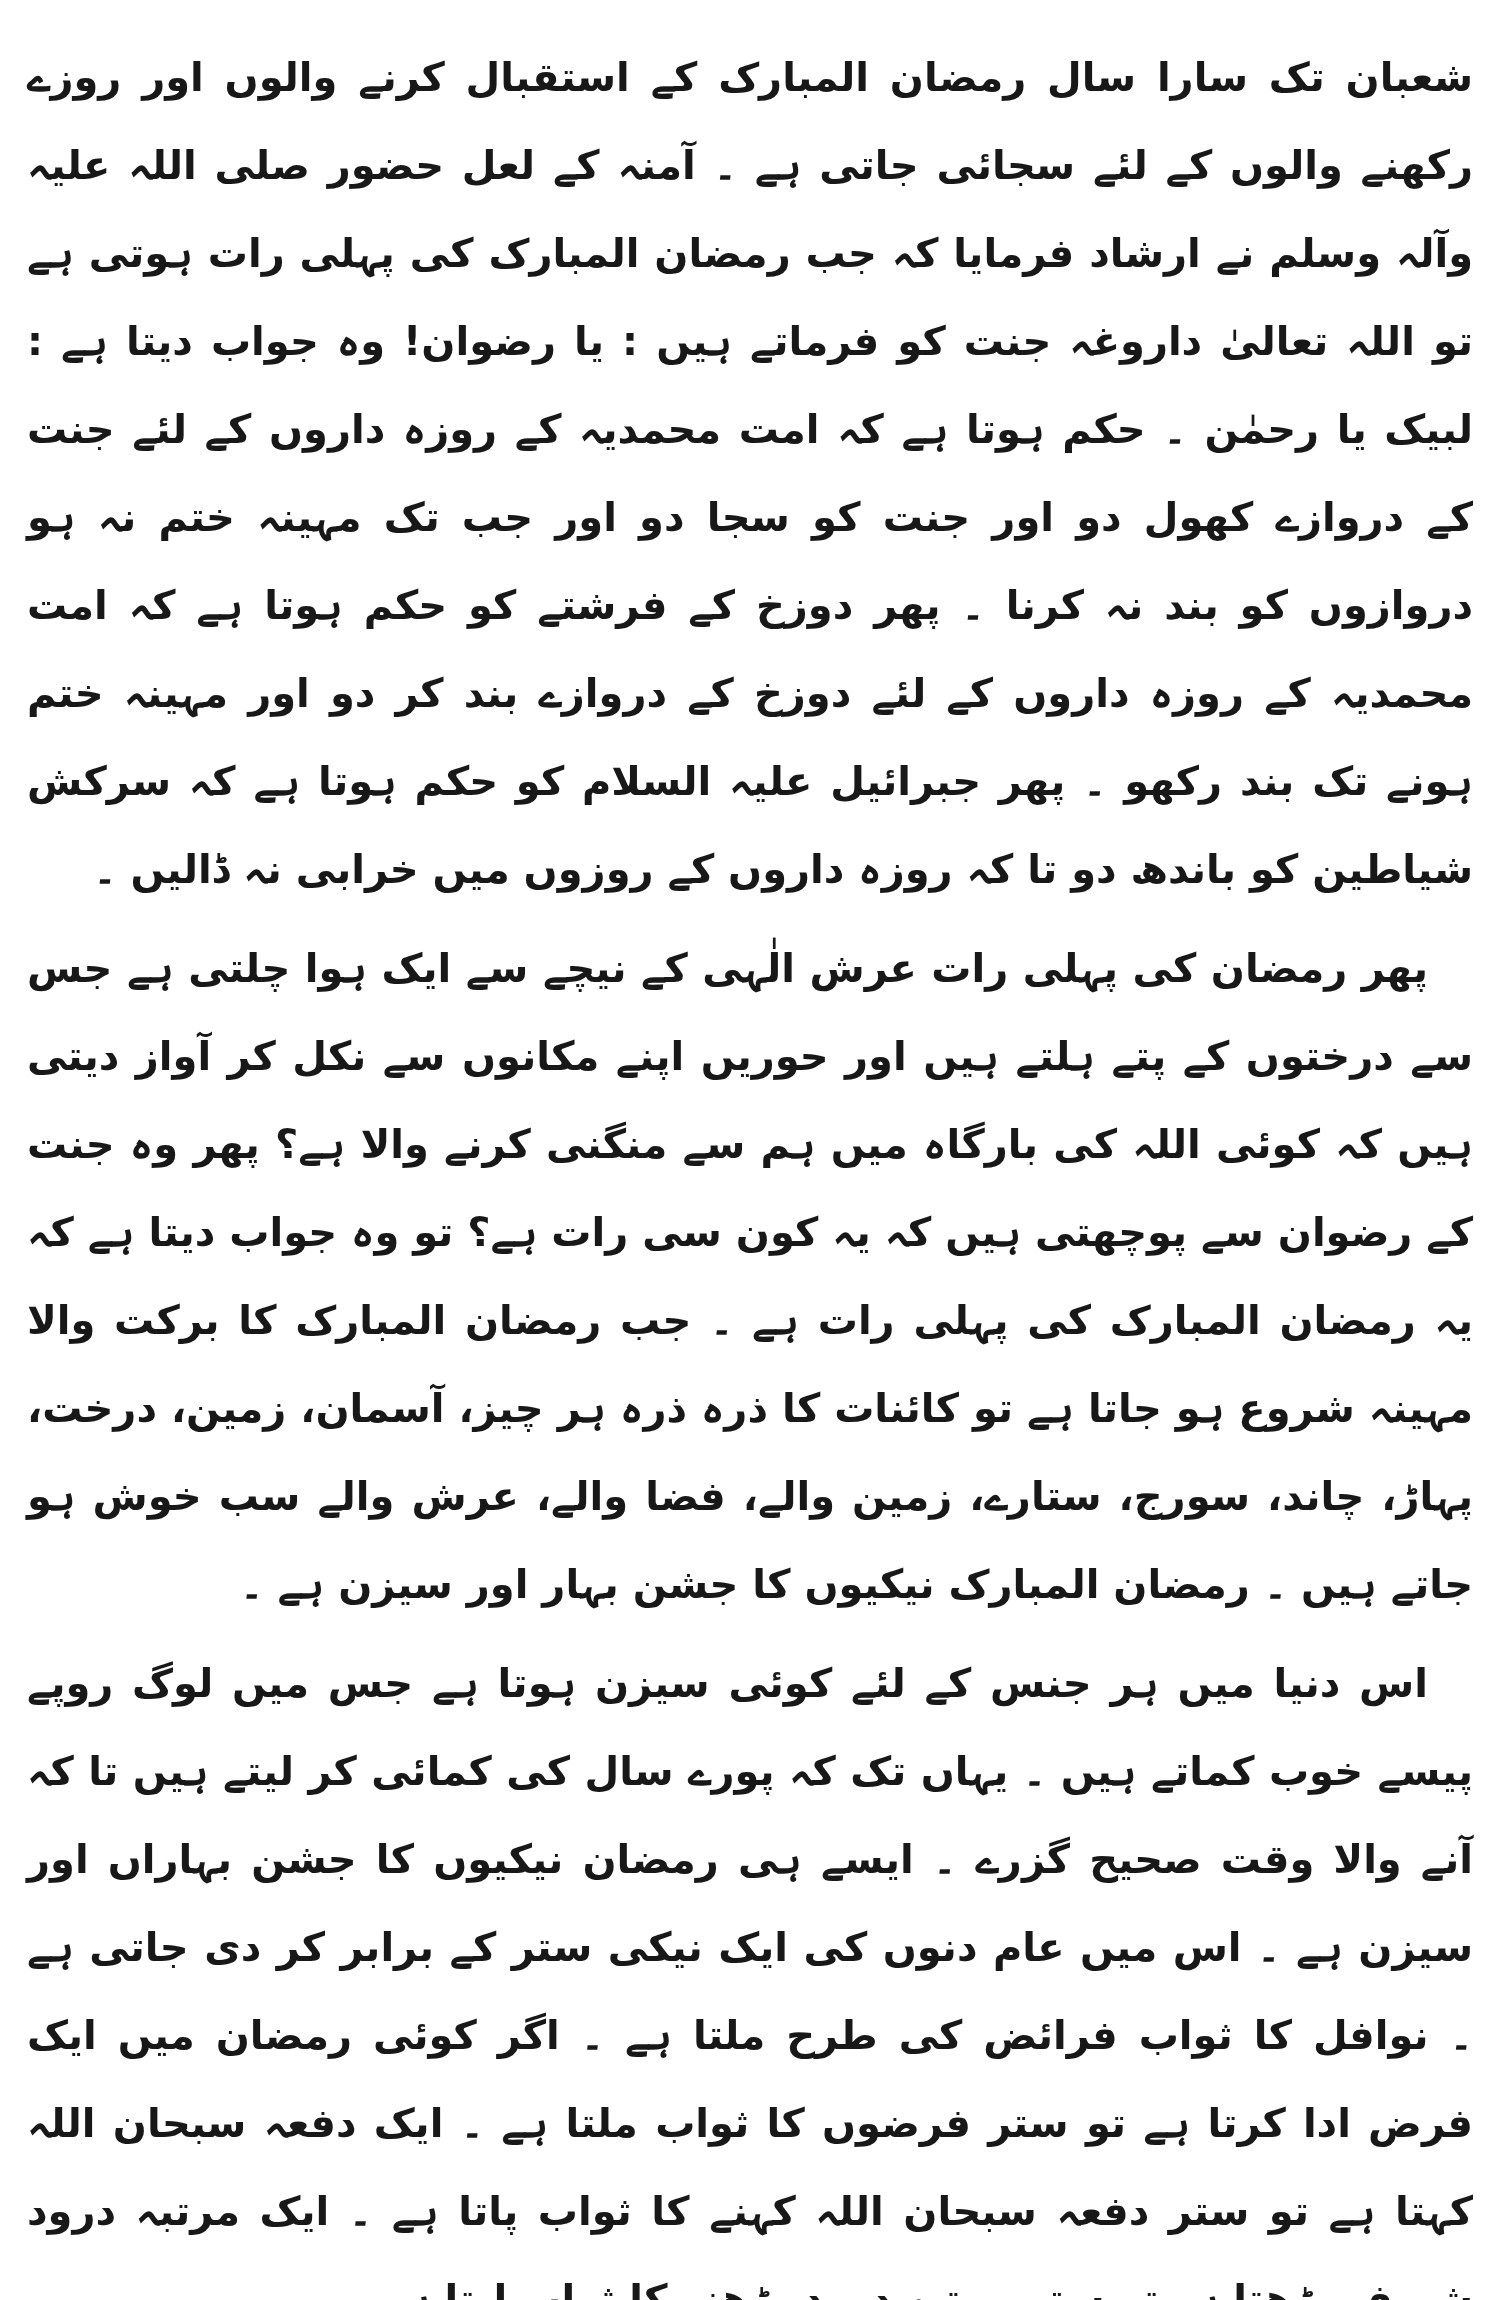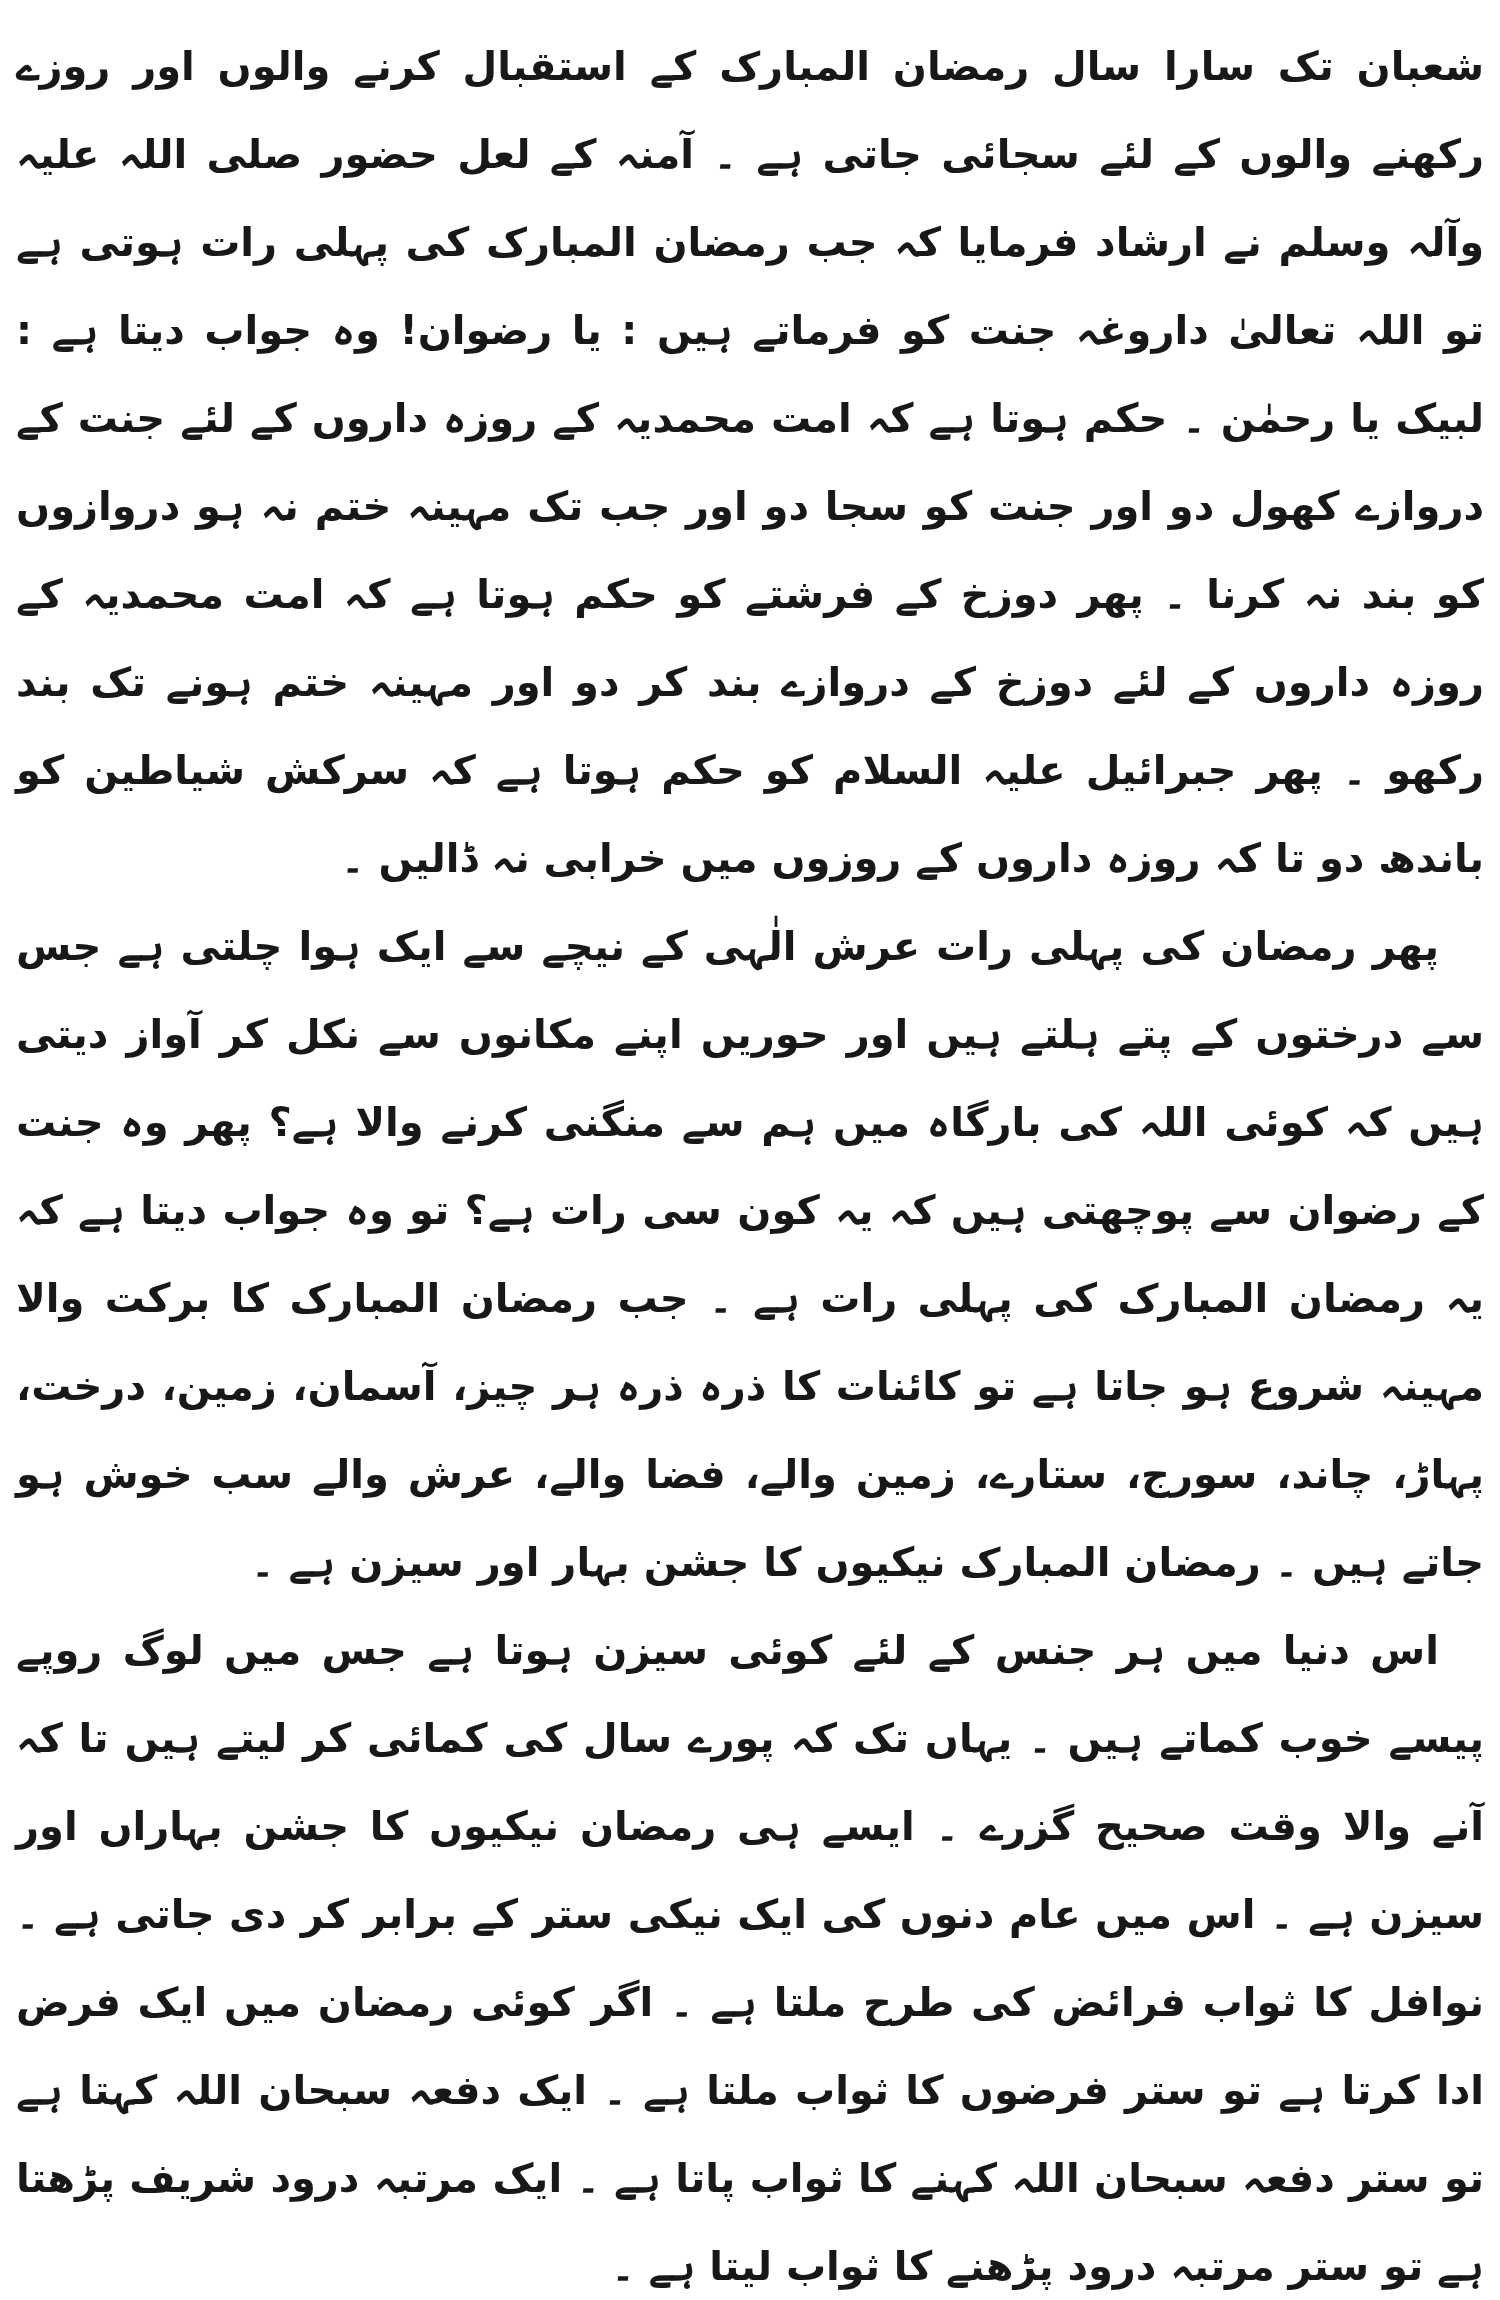--- a/index.html
+++ b/index.html
@@ -23,21 +23,21 @@
     font-family: "DejaVu Sans", sans-serif;
     font-size: 40px;
     line-height: 88px;
     color: #181818;
     text-align: justify;
     text-justify: inter-word;
     font-weight: 600;
     letter-spacing: 0;
   }
   .para {
-    margin: 0;
+    margin: 11px;
     padding: 0;
   }
   .para.indent {
     text-indent: 45px;
   }
 </style>
 </head>
 <body>
 
 <div class="page" style="background: rgb(255, 255, 255);">

